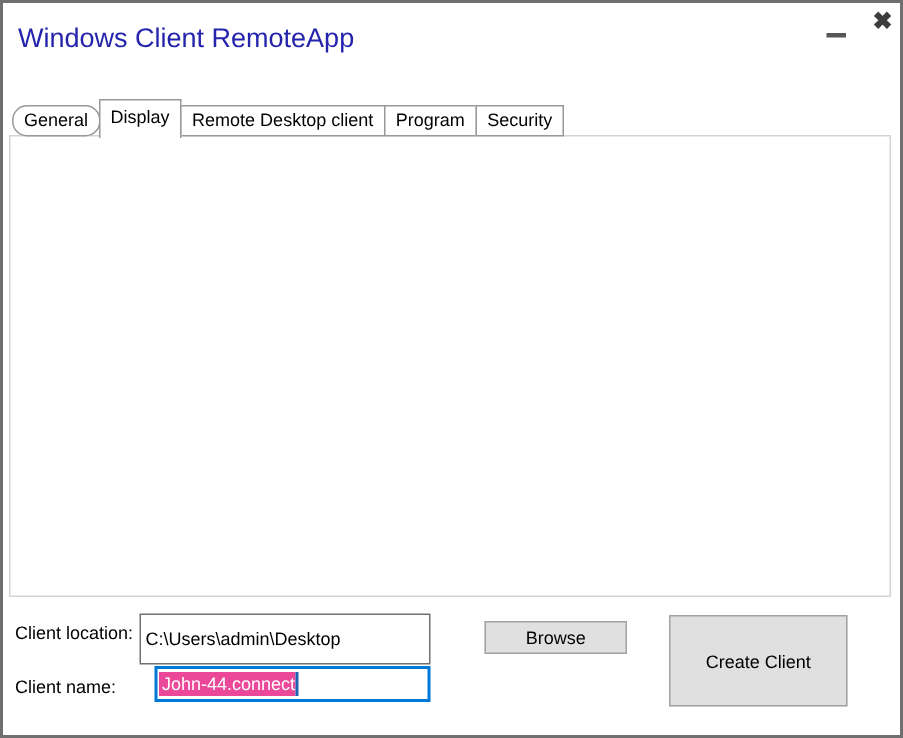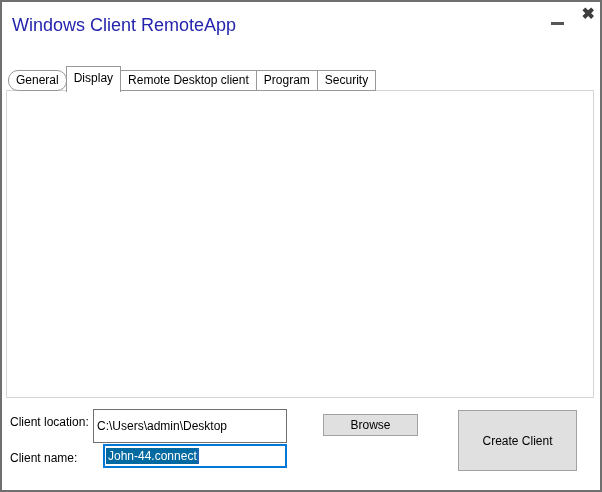--- a/index.html
+++ b/index.html
@@ -58,21 +58,21 @@
   
   .lbl { position:absolute; white-space:nowrap; }
   .textfield {
     position:absolute; box-sizing:border-box; height:23px; border:1px solid #707070;
     font-family:"Liberation Sans",sans-serif; font-size:12px; padding:16px 3px; color:#000; background:#fff;
   }
   .name-field {
     position:absolute; box-sizing:border-box; height:24px; border:2px solid #0078d7;
     background:#fff; display:flex; align-items:center; padding:0 1px; overflow:hidden; cursor:text;
   }
-  .selected-text { background:#0369a1; color:#ffffff; padding:1px 0 1px 2px; white-space:nowrap; }
+  .selected-text { background:#ec4899; color:#ffffff; padding:1px 0 1px 2px; white-space:nowrap; }
   .caret { width:2px; height:16px; background:#1c64b4; }
   .btn {
     position:absolute; box-sizing:border-box; background:#e0e0e0; border:1px solid #a2a2a2;
     display:flex; align-items:center; justify-content:center; cursor:pointer;
     font-family:"Liberation Sans",sans-serif; font-size:12px; color:#000;
   }
 </style>
 </head>
 <body>
 
@@ -155,15 +155,15 @@
   <input class="textfield" style="left: 91px; top: 407px; width: 194px;" type="text" value="C:\Users\admin\Desktop">
 
   <div class="btn" style="left:321px; top:412px; width:95px; height:22px;">Browse</div>
 
   <div class="lbl" style="left:8px; top:449px;">Client name:</div>
   <div class="name-field" style="left:101px; top:442px; width:184px;">
     <span class="selected-text">John-44.connect</span>
     <span class="caret"></span>
   </div>
 
-  <div class="btn" style="left:456px; top:408px; width:119px; height:61px;">Create Client</div>
+  <div class="btn" style="left:444px; top:408px; width:119px; height:61px;">Create Client</div>
 
 </div>
 
 </body></html>

